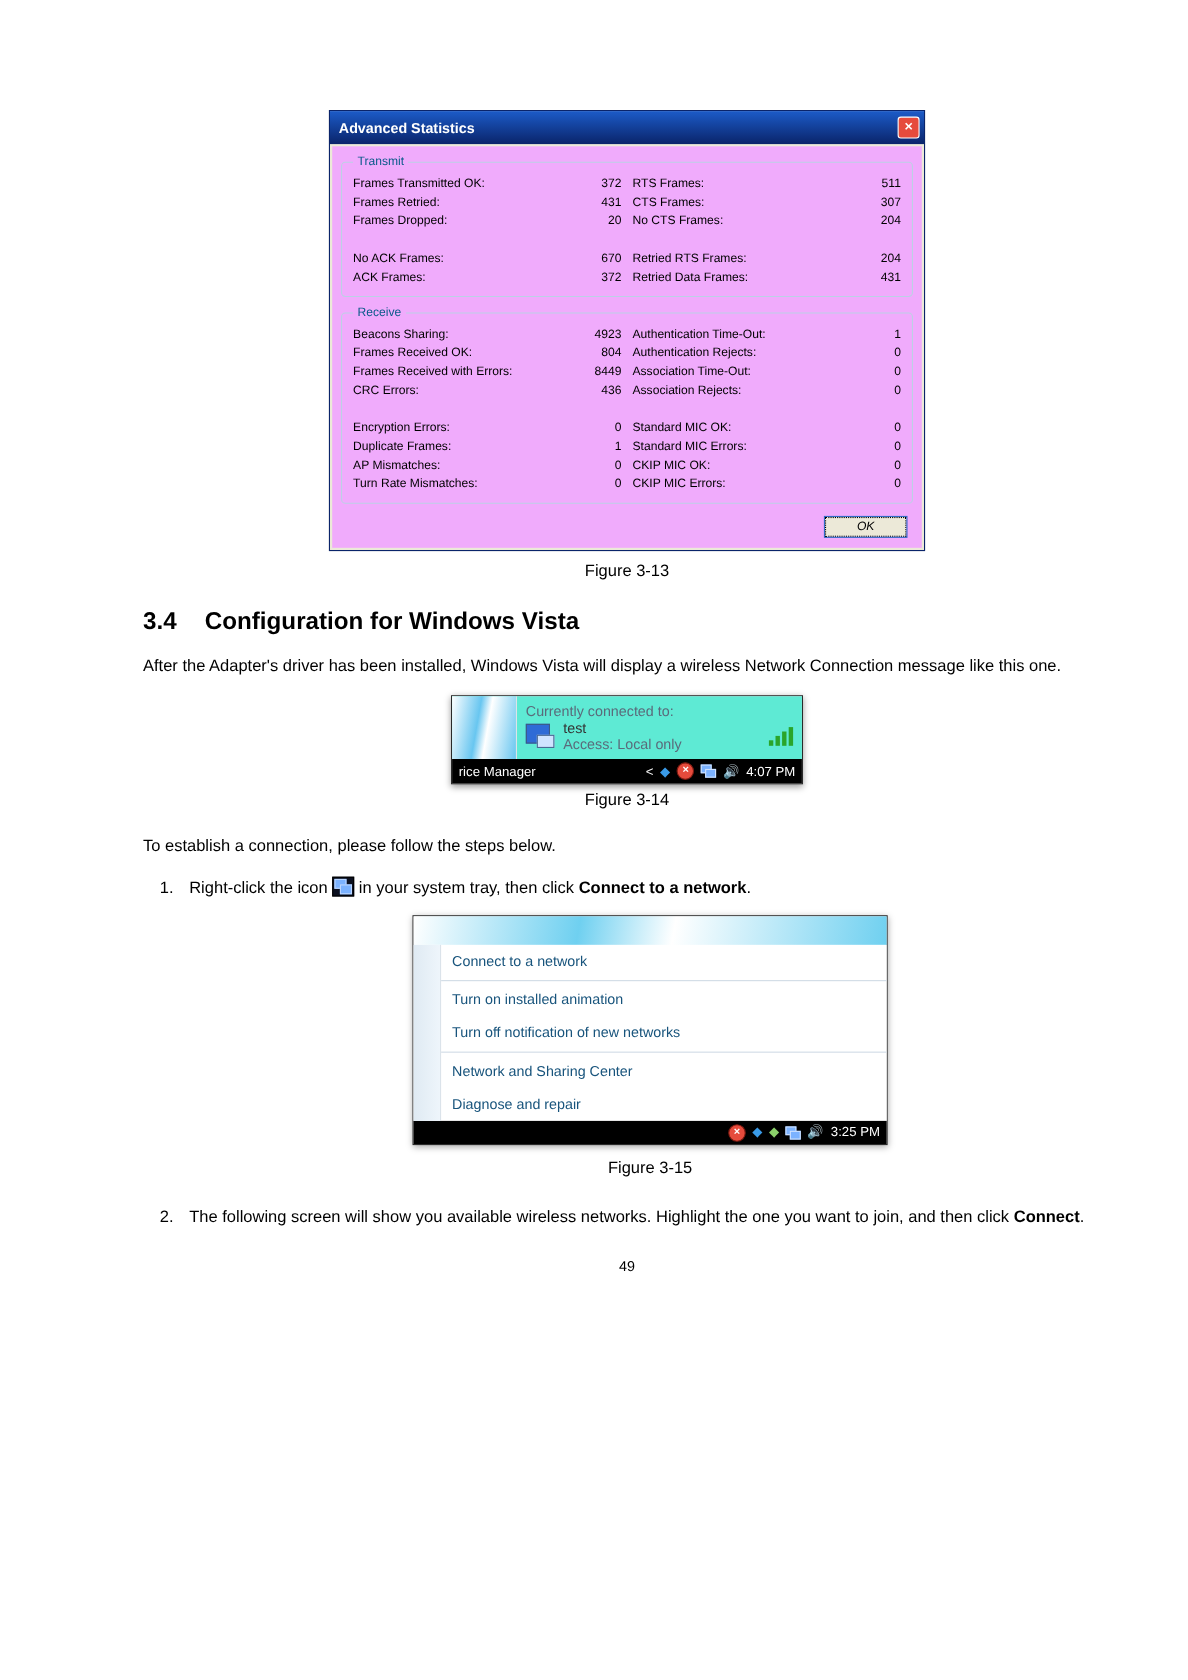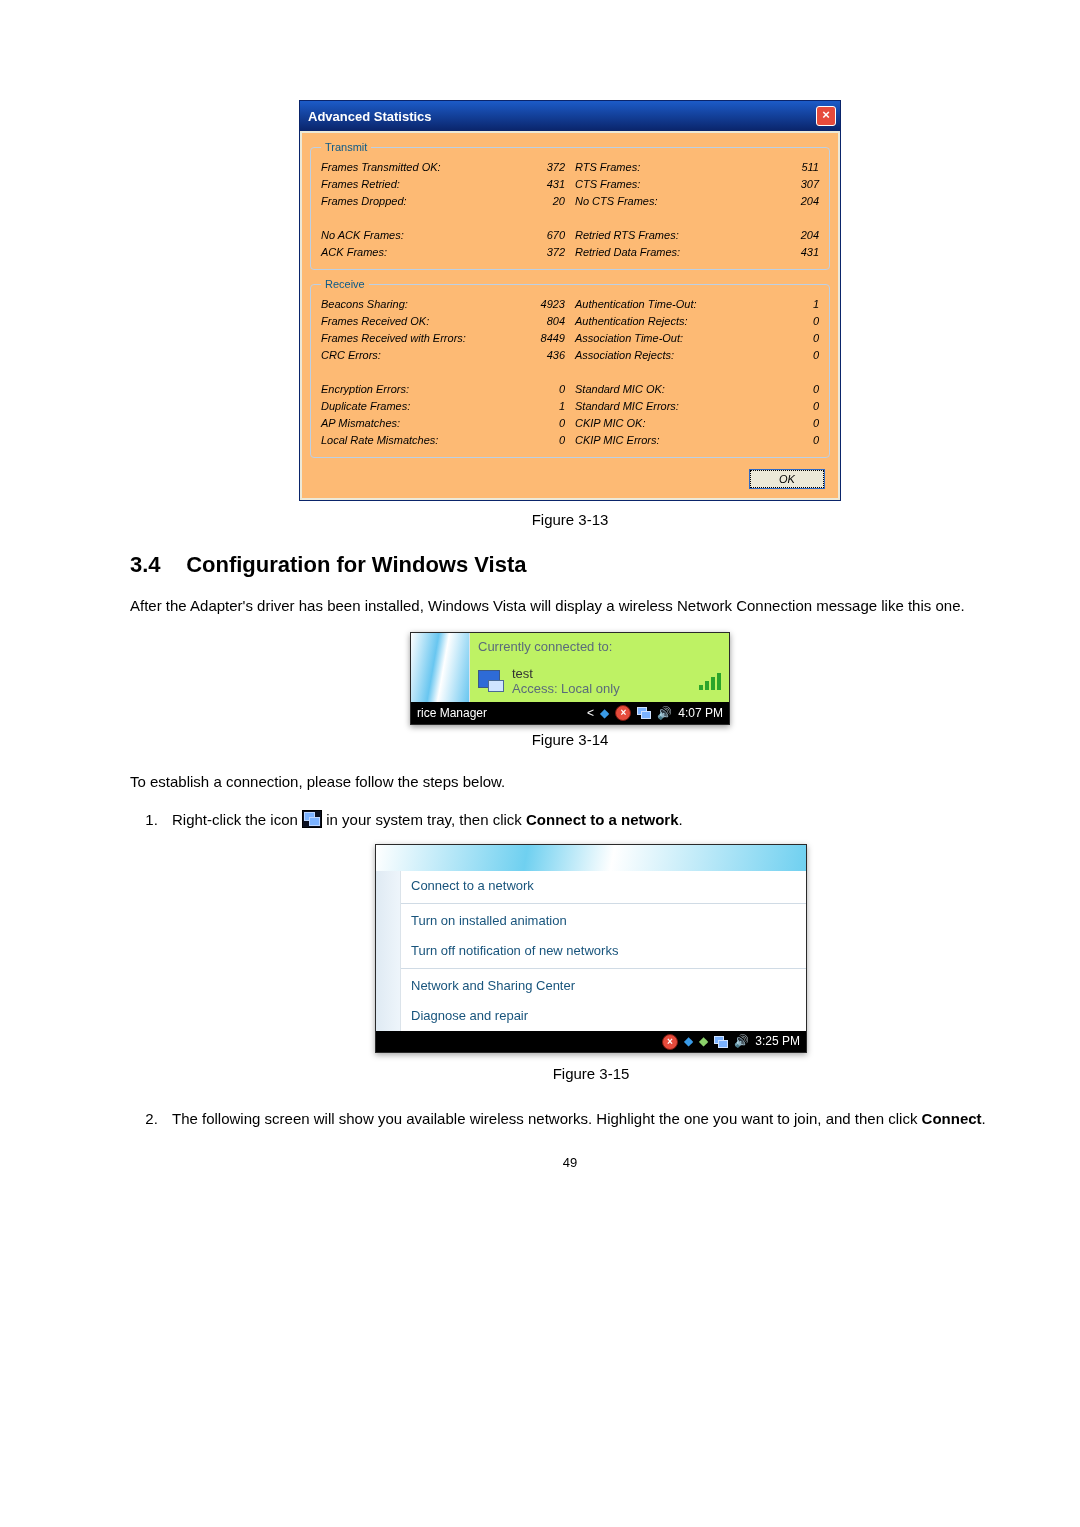--- a/index.html
+++ b/index.html
@@ -33,21 +33,21 @@
     background: #e64b3c;
     border: 1px solid #fff;
     border-radius: 3px;
     color: #fff;
     text-align: center;
     line-height: 16px;
     font-weight: bold;
     font-size: 13px;
   }
   .dialog-body {
-    background: #fdba74;
+    background: #f0abfc;
     margin: 2px;
     padding: 4px 8px 8px 8px;
     font-size: 11px;
     color: #000;
     font-family: "Tahoma", sans-serif;
   }
   fieldset.group {
     border: 1px solid #bcd0e5;
     border-radius: 4px;
     margin: 4px 0 8px 0;
@@ -57,21 +57,20 @@
     color: #0a5a8a;
     font-size: 11px;
     padding: 0 4px;
   }
   .stat-cols {
     display: flex;
     gap: 10px;
   }
   .stat-col {
     flex: 1;
-    font-style: italic;
   }
   .stat-row {
     display: flex;
     justify-content: space-between;
     line-height: 17px;
   }
   .stat-label { flex: 1; }
   .stat-val { width: 50px; text-align: right; }
   .ok-row {
     text-align: right;
@@ -107,37 +106,37 @@
   .vista-pop {
     width: 318px;
     margin: 6px auto 4px auto;
     border: 1px solid #2a2a2a;
     font-family: "Segoe UI", Tahoma, sans-serif;
     font-size: 13px;
     box-shadow: 0 2px 6px rgba(0,0,0,0.4);
   }
   .vista-pop-top {
     display: flex;
-    background: #bef264;
+    background: #5eead4;
   }
   .vista-pop-stripe {
     width: 58px;
     background: linear-gradient(100deg,#fff 0%, #68c6f0 40%, #fff 55%, #68c6f0 100%);
   }
   .vista-pop-main {
     flex: 1;
     padding: 6px 8px;
     color: #5a6b7b;
     border-left: 1px solid #dbe3ea;
   }
   .conn-row {
     display: flex;
     align-items: center;
     gap: 8px;
-    margin-top: 12px;
+    margin-top: 0;
   }
   .lan-icon {
     width: 26px; height: 22px; position: relative;
   }
   .lan-icon .mon {
     width: 20px; height: 16px; background: #2e6bd6; border: 1px solid #3c5a84;
     position: absolute; top: 0; left: 0;
   }
   .lan-icon .mon2 {
     width: 14px; height: 10px; background: #cfe4ff; border: 1px solid #4a6a94;
@@ -326,21 +325,21 @@
               </div>
               <div class="stat-row">
                 <span class="stat-label">Duplicate Frames:</span>
                 <span class="stat-val">1</span>
               </div>
               <div class="stat-row">
                 <span class="stat-label">AP Mismatches:</span>
                 <span class="stat-val">0</span>
               </div>
               <div class="stat-row">
-                <span class="stat-label">Local Rate Mismatches:</span>
+                <span class="stat-label">Turn Rate Mismatches:</span>
                 <span class="stat-val">0</span>
               </div>
             </div>
           <div class="stat-col" id="rx-right">
               <div class="stat-row">
                 <span class="stat-label">Authentication Time-Out:</span>
                 <span class="stat-val">1</span>
               </div>
               <div class="stat-row">
                 <span class="stat-label">Authentication Rejects:</span>

